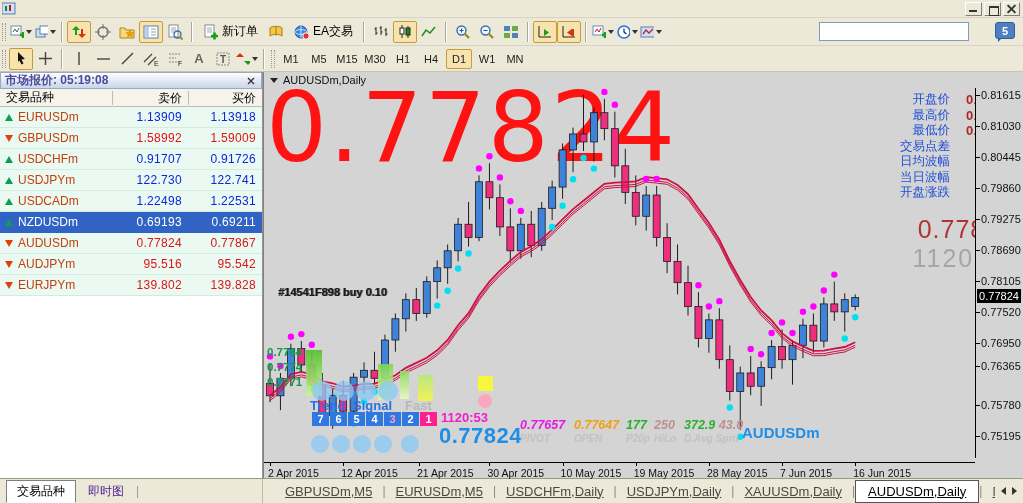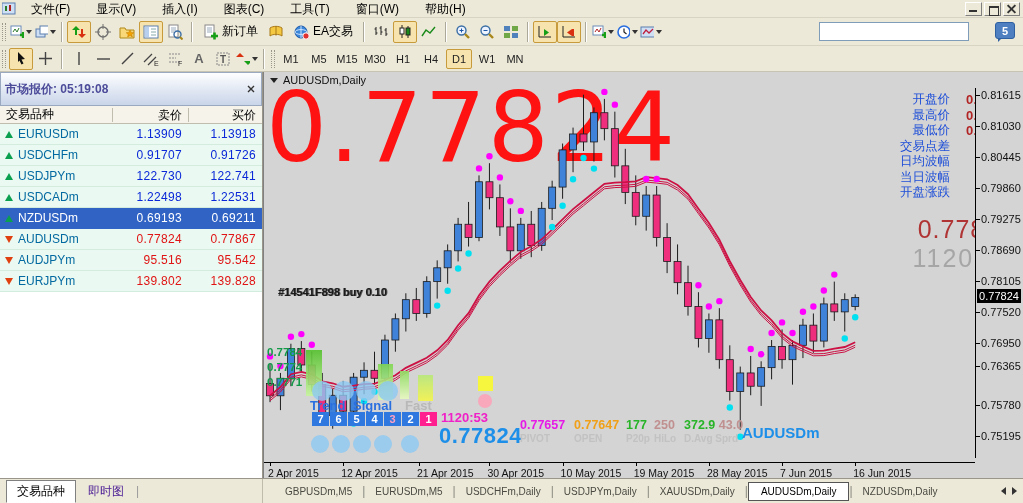--- a/index.html
+++ b/index.html
@@ -33,28 +33,28 @@
   .searchbox { position:absolute; right:54px; top:4px; width:150px; height:19px; background:#fff; border:1px solid #7f9db9; display:flex; align-items:center; }
   .searchbox input { flex:1; border:none; outline:none; height:15px; font-size:11px; padding:0 3px; background:transparent; }
   .badge { position:absolute; right:8px; top:4px; width:20px; height:17px; background:#4d7fc1; border:1px solid #2d5fa1; border-radius:3px; color:#fff; font-weight:bold; font-size:11px; text-align:center; line-height:16px; }
   .badge::after { content:""; position:absolute; left:2px; bottom:-4px; border-left:4px solid #2d5fa1; border-bottom:4px solid transparent; }
 
   
   .main { flex:1; display:flex; min-height:0; }
 
   
   .market-panel { width:263px; display:flex; flex-direction:column; border-right:1px solid #9a968a; background:#fff; }
-  .mw-title { height:34px; background:linear-gradient(#fdfeff,#c9d5e9); border:1px solid #9aa8c0; display:flex; align-items:center; padding:0 4px; color:#4c4c9a; font-weight:bold; font-size:12px; }
+  .mw-title { height:17px; background:linear-gradient(#fdfeff,#c9d5e9); border:1px solid #9aa8c0; display:flex; align-items:center; padding:0 4px; color:#4c4c9a; font-weight:bold; font-size:12px; }
   .mw-close { margin-left:auto; width:13px; height:13px; display:flex; align-items:center; justify-content:center; }
   .mw-head { display:grid; grid-template-columns:112px 76px 1fr; height:18px; background:#f5f3ea; border-bottom:1px solid #c0bcae; font-size:12px; align-items:center; }
   .mw-head span { padding:0 6px; }
   .mw-head span:nth-child(1){ text-align:left; }
   .mw-head span:nth-child(2),.mw-head span:nth-child(3){ text-align:right; border-left:1px solid #c0bcae; height:14px; line-height:14px; }
   .mw-row { display:grid; grid-template-columns:112px 76px 1fr; height:21px; align-items:center; background:#eaf9f1; border-bottom:1px solid #d3ecdd; font-size:12px; }
-  .mw-row .sym { display:flex; align-items:center; gap:5px; padding-left:5px; color:#0369a1; }
+  .mw-row .sym { display:flex; align-items:center; gap:5px; padding-left:5px; color:#c2410c; }
   .mw-row .val { text-align:right; padding-right:6px; letter-spacing:.3px; }
   .mw-row.up .val { color:#0a28d8; } .mw-row.down .val { color:#e01414; }
   .mw-row.selected { background:#3163c5; border-bottom-color:#3163c5; }
   .mw-row.selected .sym, .mw-row.selected .val { color:#fff !important; }
   .arr { width:0; height:0; border-left:4px solid transparent; border-right:4px solid transparent; }
   .arr.au { border-bottom:7px solid #0aa050; } .arr.ad { border-top:7px solid #e04010; }
   .mw-filler { flex:1; background:#fff; }
 
   
   .chart-area { flex:1; display:flex; flex-direction:column; background:#d4d4d4; border-left:1px solid #808080; position:relative; min-width:0; }
@@ -68,21 +68,21 @@
   .gbar { position:absolute; z-index:2; opacity:.9; }
   .bcirc { position:absolute; border-radius:50%; background:rgba(140,200,242,.8); z-index:2; }
   .pcirc { position:absolute; border-radius:50%; background:#f8a8ba; z-index:3; }
   .ysq { position:absolute; background:#f6f63e; z-index:3; }
   .ind-label { position:absolute; z-index:4; font-weight:bold; font-size:13px; }
   .numrow { position:absolute; display:flex; gap:1px; z-index:4; }
   .numbox { width:17px; height:14px; background:#2f78e0; color:#fff; font-size:11px; font-weight:bold; text-align:center; line-height:14px; }
   .numbox.last { background:#ff1f8f; }
   .ind-time { position:absolute; z-index:4; color:#f020c8; font-weight:bold; font-size:13px; }
   .ind-price { position:absolute; z-index:4; color:#1e8fe8; font-weight:bold; font-size:22px; letter-spacing:.5px; }
-  .stat { position:absolute; z-index:4; font-size:12.5px; font-weight:bold; white-space:nowrap; }
+  .stat { position:absolute; z-index:4; font-size:12.5px; font-weight:bold; white-space:nowrap;font-style:italic; }
   .stat .lab { font-size:10px; color:#c2c2c2; font-weight:bold; display:block; margin-top:1px; }
   .ind-sym { position:absolute; z-index:4; color:#1e8fe8; font-weight:bold; font-size:15px; }
   .info-panel { position:absolute; right:8px; top:4px; z-index:4; text-align:right; }
   .ir { display:flex; justify-content:flex-end; align-items:center; height:15.5px; gap:9px; }
   .il { color:#1d4ed8; font-size:12.5px; }
   .iv { font-weight:bold; font-size:13px; min-width:56px; text-align:right; letter-spacing:.3px; }
   .iv.red { color:#b22424; } .iv.blue { color:#1414cc; }
   .big-red { margin-top:14px; font-size:25px; color:#b03434; letter-spacing:1px; }
   .big-gray { font-size:25px; color:#a6a6a6; letter-spacing:2px; }
 
@@ -94,49 +94,40 @@
   .ptick::before { content:""; position:absolute; left:-5px; top:6px; width:4px; height:1px; background:#000; }
   .cur-price { position:absolute; left:1px; right:2px; background:#000; color:#fff; font-size:11px; text-align:center; padding:1px 0; z-index:6; }
 
   
   .bottom-bar { height:25px; display:flex; align-items:stretch; background:#ece9d8; border-top:1px solid #9a968a; }
   .left-tabs { width:263px; display:flex; align-items:center; padding-left:6px; gap:2px; border-right:1px solid #c0bcac; }
   .ltab { padding:2px 10px; font-size:12px; color:#4c1d95; }
   .ltab.active { background:#fff; border:1px solid #808080; border-bottom-color:#fff; color:#000; box-shadow:1px 0 0 #fff inset; }
   .ltab-sep { color:#999; }
   .chart-tabs { flex:1; display:flex; align-items:center; padding-left:12px; overflow:hidden; }
-  .ctab { padding:3px 10px; font-size:10px; color:#4a4a42; white-space:nowrap; }
+  .ctab { padding:3px 10px; font-size:13px; color:#4a4a42; white-space:nowrap;text-decoration:underline; }
   .ctab.active { background:#fff; border:1px solid #555; color:#000; padding:3px 12px; }
   .ctab-sep { color:#8a8a80; }
   .tab-scroll { display:flex; align-items:center; gap:6px; padding:0 6px; }
   .tsc { width:0; height:0; border-top:4px solid transparent; border-bottom:4px solid transparent; }
   .tsc.l { border-right:5px solid #333; } .tsc.r { border-left:5px solid #333; }
 </style>
 </head>
 <body>
 
 <div class="window">
 
   <div class="menubar">
     <span class="app-icon">
       <svg width="14" height="13">
           <rect x="0" y="1" width="13" height="11" fill="#cfe0f5" stroke="#5a7fae"></rect>
           <rect x="3" y="4" width="2" height="5" fill="#2a7a2a"></rect>
           <rect x="7" y="3" width="2" height="6" fill="#b02020"></rect>
         </svg>
     </span>
-    <div id="menu-items" style="display:flex">
-        <span class="menu-item">文件(F)</span>
-        <span class="menu-item">显示(V)</span>
-        <span class="menu-item">插入(I)</span>
-        <span class="menu-item">图表(C)</span>
-        <span class="menu-item">工具(T)</span>
-        <span class="menu-item">窗口(W)</span>
-        <span class="menu-item">帮助(H)</span>
-      </div>
     <div class="win-btns">
       <div class="win-btn g-min"></div>
       <div class="win-btn g-res"></div>
       <div class="win-btn g-close"></div>
     </div>
   </div>
 
   <div class="toolbar tb1">
     <div class="grip"></div>
     <div class="tbtn">
@@ -391,20 +382,28 @@
           <span>买价</span>
         </div>
       <div id="mw-rows">
           <div class="mw-row up">
             <div class="sym">
               <div class="arr au"></div>
               <span>EURUSDm</span>
             </div>
             <div class="val">1.13909</div>
             <div class="val">1.13918</div>
+          </div>
+          <div class="mw-row down">
+            <div class="sym">
+              <div class="arr ad"></div>
+              <span>GBPUSDm</span>
+            </div>
+            <div class="val">1.58992</div>
+            <div class="val">1.59009</div>
           </div>
           <div class="mw-row up">
             <div class="sym">
               <div class="arr au"></div>
               <span>USDCHFm</span>
             </div>
             <div class="val">0.91707</div>
             <div class="val">0.91726</div>
           </div>
           <div class="mw-row up">

